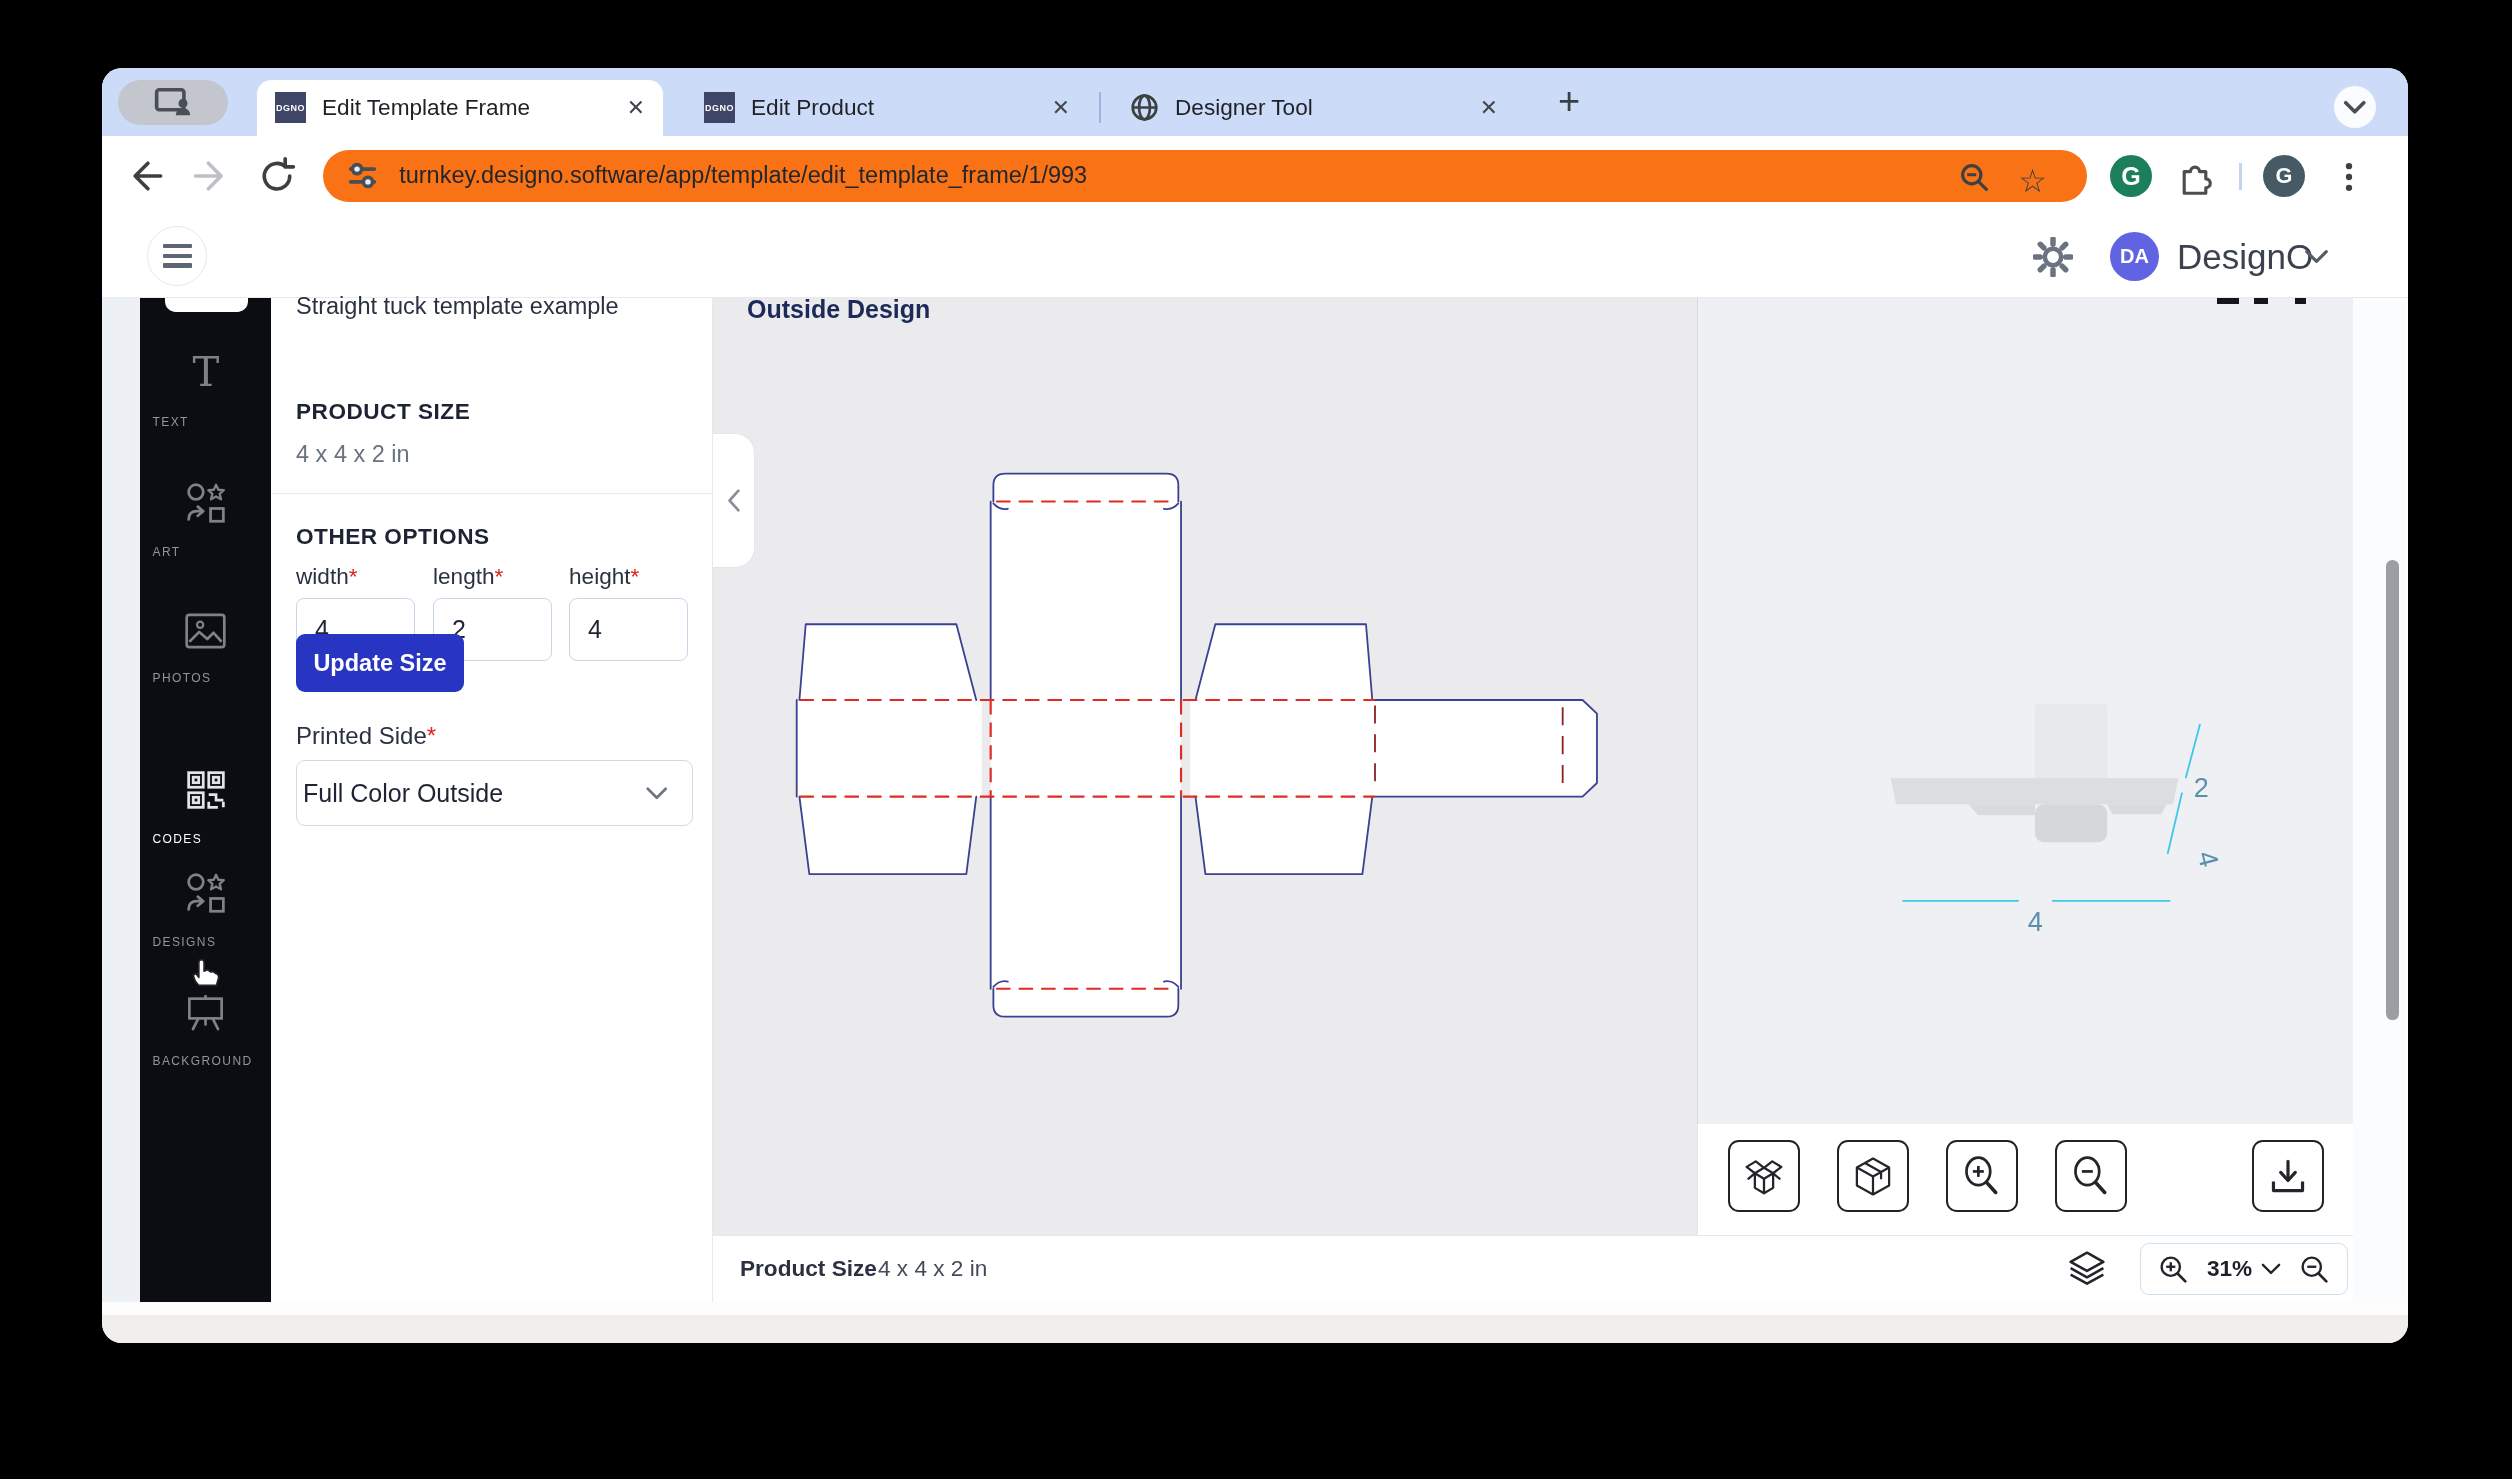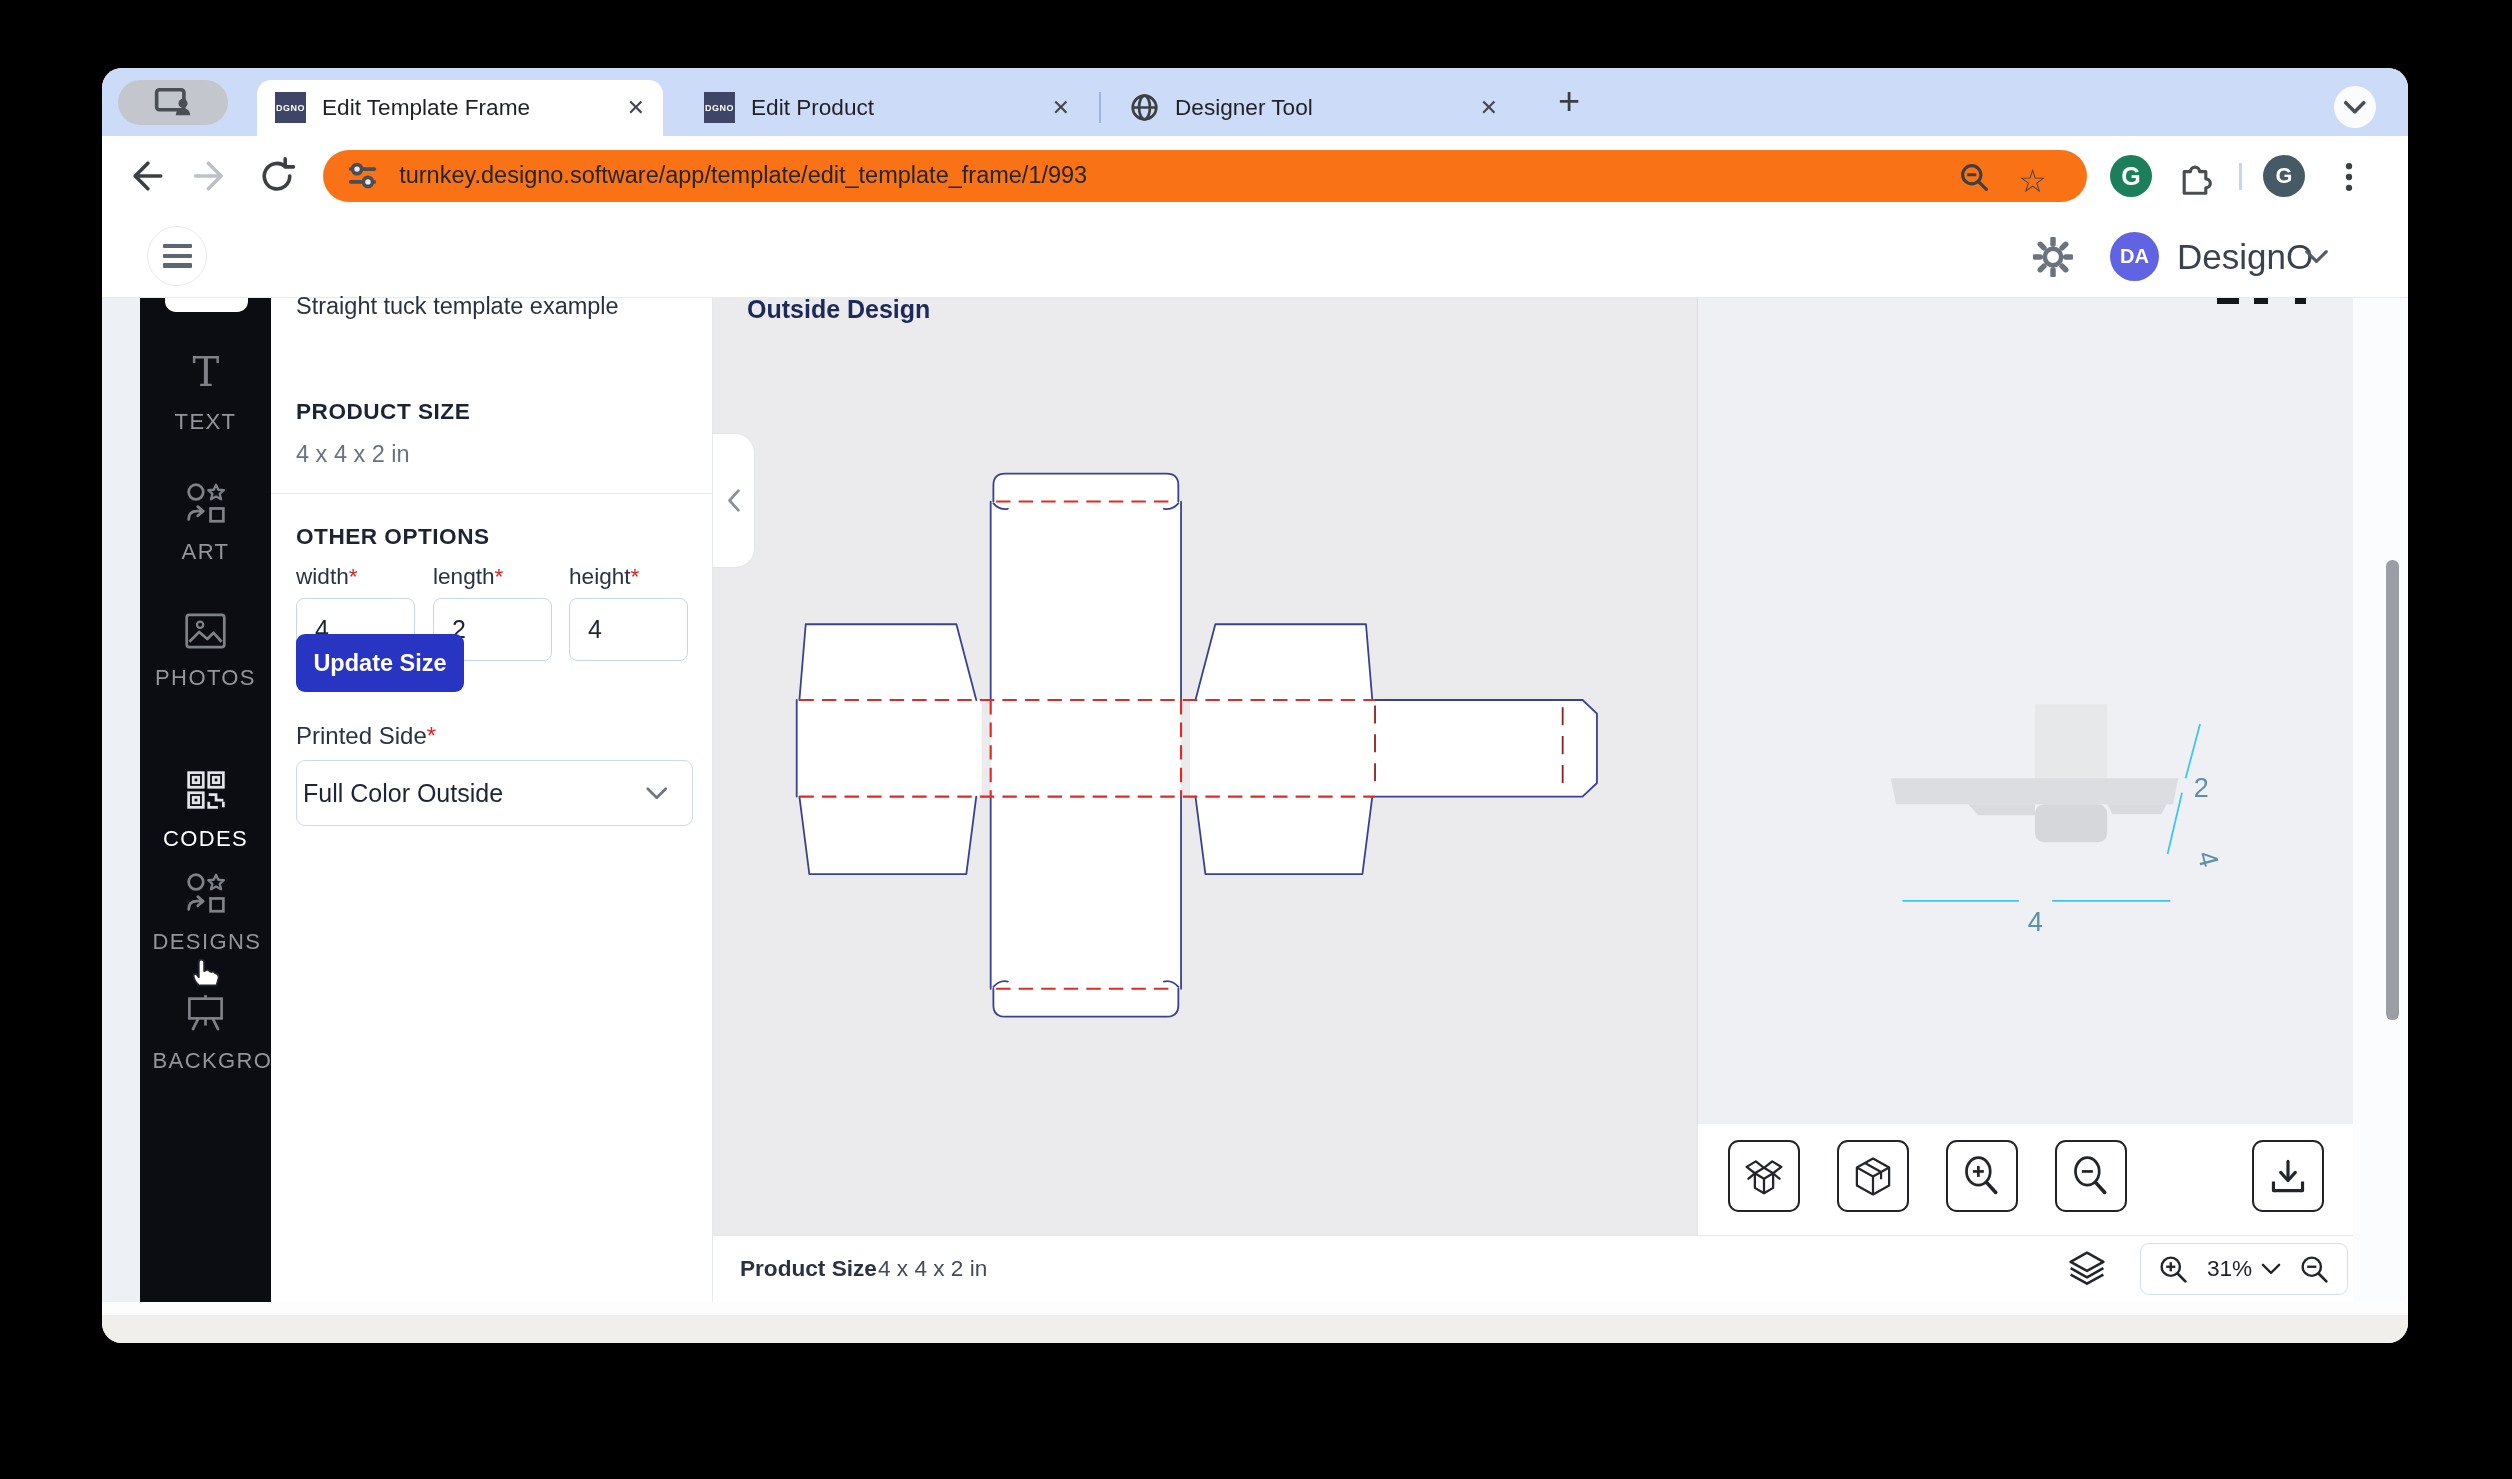--- a/index.html
+++ b/index.html
@@ -30,21 +30,21 @@
   #appheader { position:absolute; left:0; top:147px; width:100%; height:83px; background:#fff; border-bottom:0.9px solid #e9eaec; }
   #hamburger { position:absolute; left:45px; top:10.8px; width:60px; height:60px; border-radius:50%; border:1.8px solid #e5e8ec; display:flex; flex-direction:column; align-items:center; justify-content:center; gap:5.4px; background:#fff; }
   #hamburger span { display:block; width:29px; height:4.5px; background:#5d6673; border-radius:0.9px; }
   #brand-avatar { position:absolute; left:2008px; top:17px; width:49px; height:49px; border-radius:50%; background:#6064e3; color:#fff; font-size:20px; font-weight:bold; display:flex; align-items:center; justify-content:center; }
   #brand-name { position:absolute; left:2075px; top:22px; font-size:35px; color:#3a4250; }
 
   
   #gutter { position:absolute; left:0; top:230px; width:38px; height:1004px; background:#edf0f4; }
   #rail { position:absolute; left:38px; top:230px; width:131px; height:1004px; background:#0b0d12; }
   .rail-item { position:absolute; left:0; width:131px; display:flex; flex-direction:column; align-items:center; }
-  .rail-label { margin-top:15px; font-size:22px; letter-spacing:1.4px; color:#92959b; text-align:center; width:106px; line-height:1.2; }
+  .rail-label { margin-top:21px; font-size:12px; letter-spacing:1.4px; color:#92959b; text-align:left; width:106px; line-height:1.2; }
   .rail-item.active .rail-label { color:#ffffff; }
   #rail-pill { position:absolute; left:25px; top:0; width:83px; height:14.4px; background:#fff; border-radius:0 0 10.8px 10.8px; }
 
   #leftpanel { position:absolute; left:169px; top:230px; width:442px; height:1004px; background:#fff; border-right:0.9px solid #e5e8ed; }
   .lp-title { position:absolute; left:25px; top:-5.4px; font-size:23.5px; color:#2a3240; white-space:nowrap; }
   .lp-h { font-size:22.6px; font-weight:bold; color:#1c2333; letter-spacing:0.5px; position:absolute; left:25px; }
   .lp-sub { position:absolute; left:25px; font-size:23.5px; color:#6a7280; }
   .lp-div { position:absolute; left:0; width:100%; height:0.9px; background:#e8ebef; }
   .fld-label { position:absolute; font-size:22.6px; color:#2a3240; }
   .req { color:#e01e1e; }
@@ -60,21 +60,21 @@
 
   #rightpanel { position:absolute; left:1595px; top:230px; width:656px; height:826px; background:#eef0f3; border-left:0.9px solid #d8dadf; }
   #rp-toolbar { position:absolute; left:1595px; top:1056px; width:656px; height:111px; background:#fff; border-left:0.9px solid #e4e6ea; }
   .tool-btn { position:absolute; top:16px; width:72px; height:72px; background:#fff; border:2.3px solid #212329; border-radius:10.8px; display:flex; align-items:center; justify-content:center; }
   .frag { position:absolute; top:0; height:6.3px; background:#14161a; }
 
   #statusbar { position:absolute; left:611px; top:1167px; width:1641px; height:68px; background:#fff; border-top:0.9px solid #e4e7eb; }
   #status-label { position:absolute; left:27px; top:20px; font-size:22.6px; font-weight:600; color:#2a3140; }
   #status-value { position:absolute; left:165px; top:20px; font-size:22.6px; color:#434b59; }
   #zoom-pill { position:absolute; left:1427px; top:7.2px; width:208px; height:52px; border:1.8px solid #cfe0ee; border-radius:9px; background:#fff; display:flex; align-items:center; justify-content:space-evenly; }
-  #zoom-value { font-size:22.6px; color:#1d2026; }
+  #zoom-value { font-size:22.6px; color:#1d2026;font-weight:bold; }
 
   #scrolltrack { position:absolute; left:2251px; top:230px; width:54px; height:1004px; background:#fbfcfd; }
   #scrollthumb { position:absolute; left:33px; top:262px; width:12.6px; height:460px; background:#9b9fa3; border-radius:6.3px; }
 
   #bottom-white { position:absolute; left:0; top:1234px; width:100%; height:12.6px; background:#fdfdfd; }
   #bottom-chrome { position:absolute; left:0; top:1247px; width:100%; height:28px; background:#f1efec; }
 
   svg { display:block; }
 </style>
 </head>

